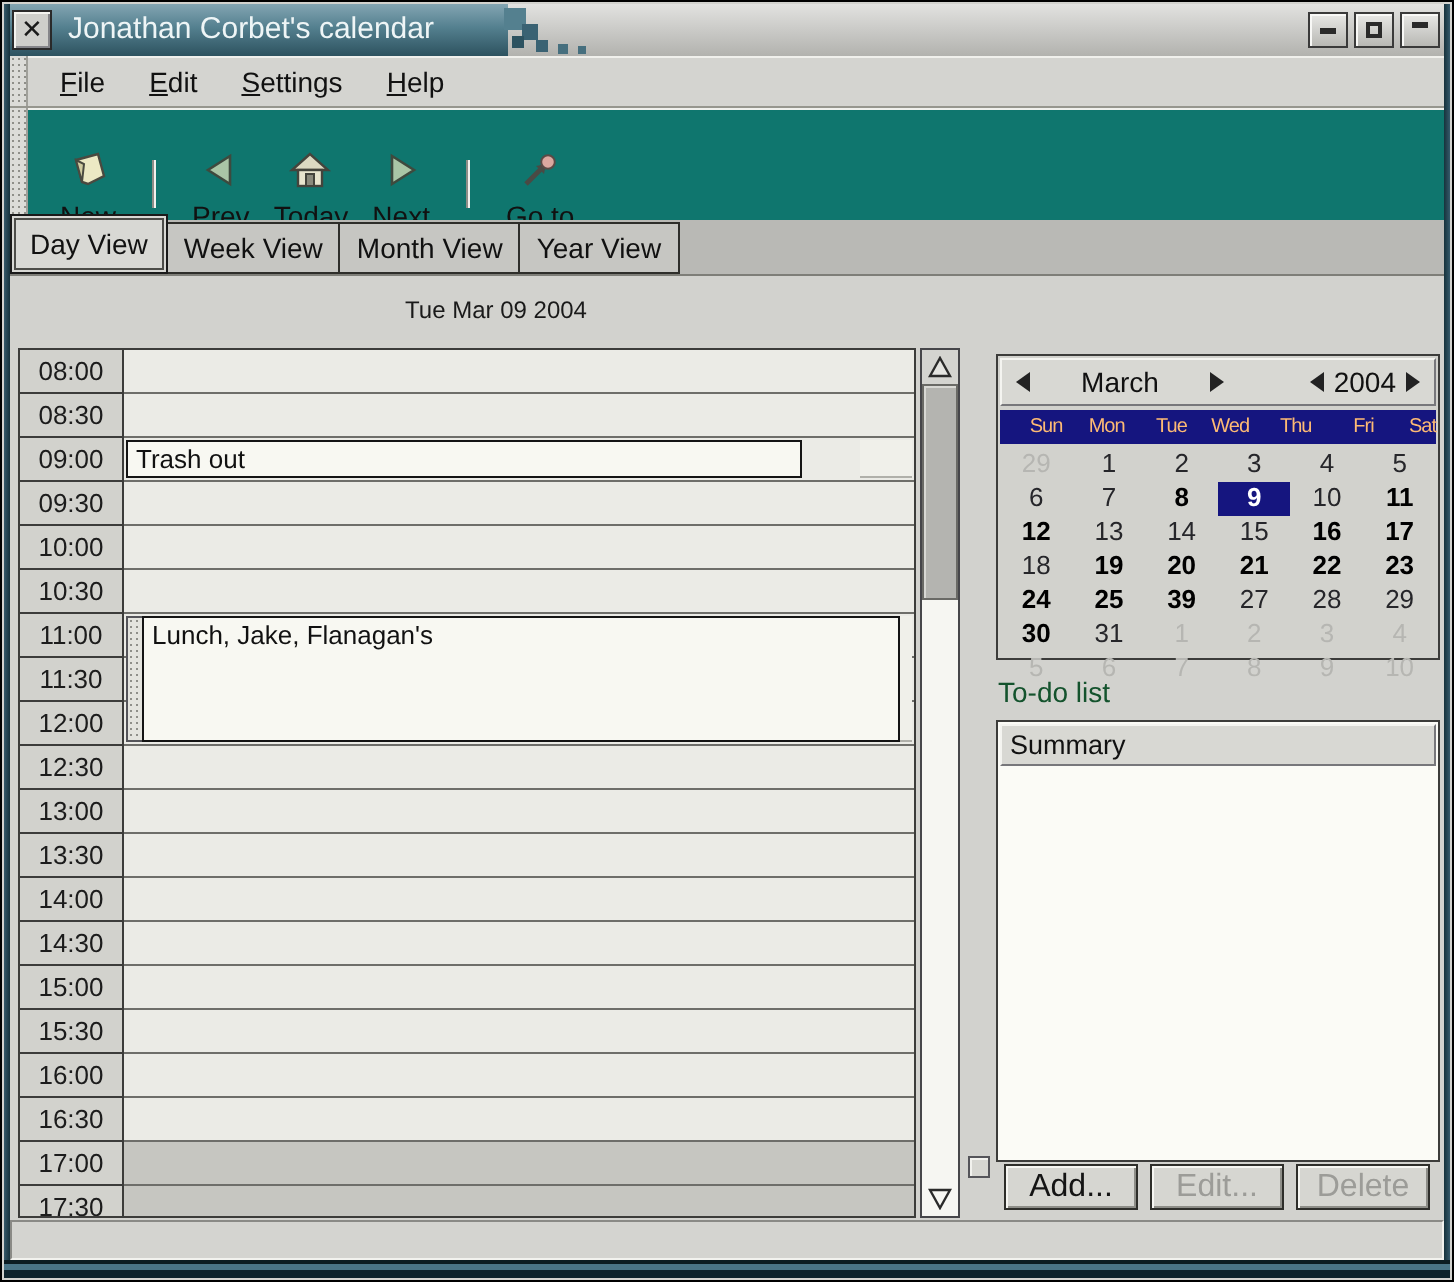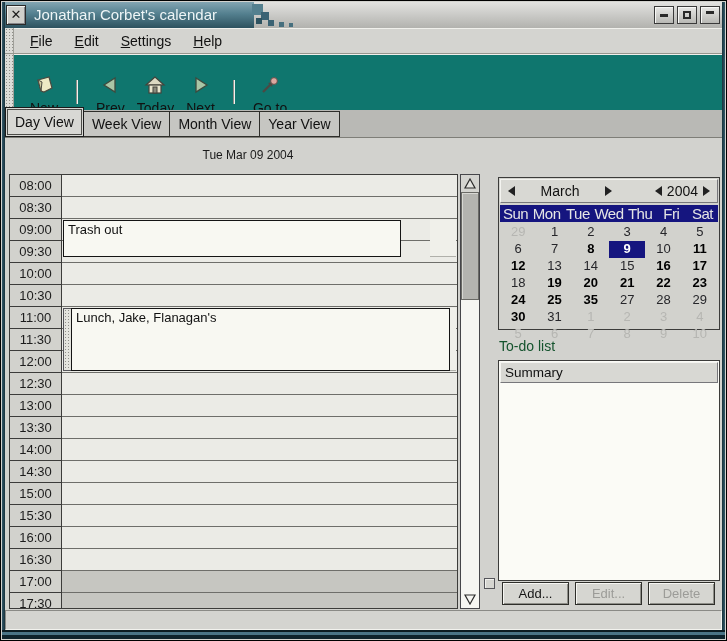--- a/index.html
+++ b/index.html
@@ -78,37 +78,37 @@
   .cal{position:absolute;left:493px;top:35px;width:222px;height:153px;border:1px solid #3c3c3a;background:#d2d2cd;}
   .cal-header{height:24px;margin:1px;background:#d8d8d3;border:1px solid;border-color:#f4f4f0 #77777b #77777b #f4f4f0;
     display:flex;align-items:center;padding:0 7px;font-size:14px;color:#111;}
   .tri{width:0;height:0;border-top:5px solid transparent;border-bottom:5px solid transparent;cursor:pointer;}
   .tri-l{border-right:7px solid #222;}
   .tri-r{border-left:7px solid #222;}
   .cal-month{width:90px;text-align:center;}
   .cal-year{padding:0 5px;}
   .cal-spacer{flex:1;}
   .cal-dow{display:grid;grid-template-columns:repeat(7,1fr);height:17px;margin:2px 1px 0 1px;background:var(--navy);
-    color:#e5e5e5;font-size:15px;align-items:center;text-align:center;letter-spacing:-0.5px;}
+    color:#fdba74;font-size:10px;align-items:center;text-align:right;letter-spacing:-0.5px;}
   .cal-days{display:grid;grid-template-columns:repeat(6,1fr);grid-auto-rows:17px;padding:2px 1px 0 1px;
     font-size:13px;text-align:center;color:#26262a;}
   .cal-day{line-height:16px;cursor:pointer;}
   .cal-day.bold{font-weight:bold;color:#000;}
   .cal-day.adj{color:#b6b6b2;}
   .cal-day.sel{background:var(--navy);color:#fff;font-weight:bold;}
   
   .todo-label{position:absolute;left:494px;top:196px;font-size:14px;color:#14532d;}
   .todo-box{position:absolute;left:493px;top:218px;width:222px;height:221px;border:1px solid #3c3c3a;background:#fbfbf6;}
   .todo-header{height:21px;margin:1px;background:#d8d8d3;border:1px solid;border-color:#f4f4f0 #77777b #77777b #f4f4f0;
     font-size:13.5px;color:#111;line-height:19px;padding-left:4px;cursor:pointer;}
   .todo-body{position:absolute;left:1px;right:1px;top:23px;bottom:1px;background:#fbfbf6;}
   .todo-btns{position:absolute;left:497px;top:440px;width:218px;display:flex;gap:6px;}
   .btn{flex:none;width:67px;height:23px;background:#d6d6d1;border:1px solid #2e2e2a;
     box-shadow:inset 1px 1px 0 #f6f6f2,inset -1px -1px 0 #8e8e88;
-    font-size:13px;color:#141414;text-align:center;line-height:21px;cursor:pointer;}
+    font-size:16px;color:#141414;text-align:center;line-height:21px;cursor:pointer;}
   .btn.disabled{color:#9c9c98;cursor:default;}
   
   .statusbar{position:absolute;left:4px;right:4px;bottom:10px;height:20px;background:#d4d4d0;
     border:1px solid;border-color:#8a8a86 #f2f2ee #f2f2ee #8a8a86;z-index:30;}
 </style>
 </head>
 <body>
 
 <div id="window">
 
@@ -283,21 +283,21 @@
           <div class="trow off">
             <div class="tlabel">17:00</div>
             <div class="tcell"></div>
           </div>
           <div class="trow off">
             <div class="tlabel">17:30</div>
             <div class="tcell"></div>
           </div>
         </div>
       <div class="events-layer" id="events-layer">
-          <div class="event" style="top: 45px; height: 37px; gap: 29px;">
+          <div class="event" style="top: 45px; height: 19px; gap: 29px;">
             <div class="ev-box">Trash out</div>
             <div class="ev-tail" style="width: 26px;"></div>
           </div>
           <div class="event" style="top: 133px; height: 63px;">
             <div class="ev-handle"></div>
             <div class="ev-box">Lunch, Jake, Flanagan's</div>
             <div class="ev-tail" style="width: 6px;"></div>
           </div>
         </div>
     </div>
@@ -359,21 +359,21 @@
           <span class="cal-day bold">16</span>
           <span class="cal-day bold">17</span>
           <span class="cal-day">18</span>
           <span class="cal-day bold">19</span>
           <span class="cal-day bold">20</span>
           <span class="cal-day bold">21</span>
           <span class="cal-day bold">22</span>
           <span class="cal-day bold">23</span>
           <span class="cal-day bold">24</span>
           <span class="cal-day bold">25</span>
-          <span class="cal-day bold">35</span>
+          <span class="cal-day bold">39</span>
           <span class="cal-day">27</span>
           <span class="cal-day">28</span>
           <span class="cal-day">29</span>
           <span class="cal-day bold">30</span>
           <span class="cal-day">31</span>
           <span class="cal-day adj">1</span>
           <span class="cal-day adj">2</span>
           <span class="cal-day adj">3</span>
           <span class="cal-day adj">4</span>
           <span class="cal-day adj">5</span>

